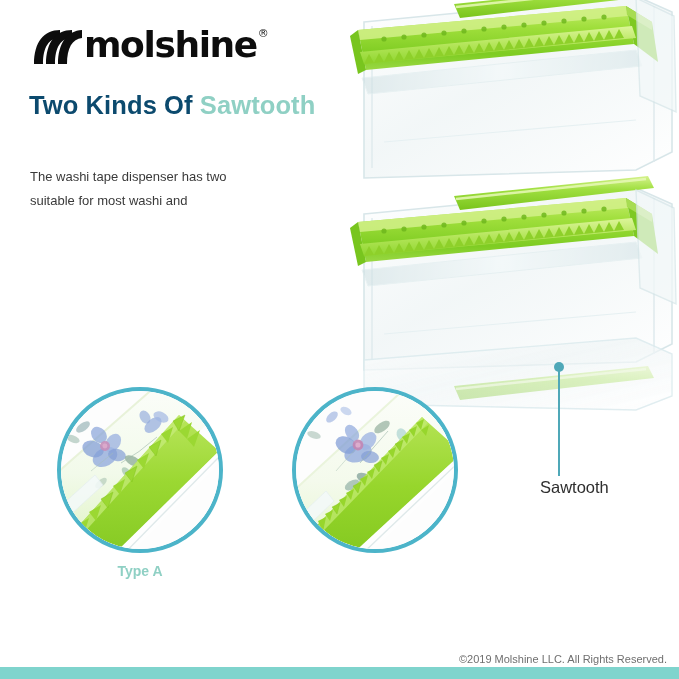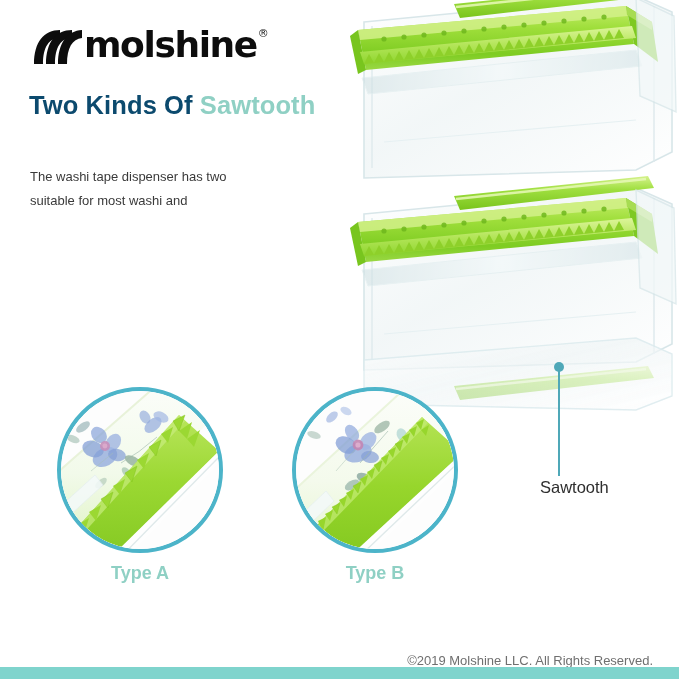--- a/index.html
+++ b/index.html
@@ -138,35 +138,35 @@
     overflow: hidden;
     background: #ffffff;
   }
   .detail .ring svg { display: block; }
   .detail-label {
     position: absolute;
     top: 176px;
     left: 0;
     width: 166px;
     text-align: center;
-    font-size: 18px;
+    font-size: 14px;
     font-weight: bold;
     color: #8fd0c4;
     white-space: nowrap;
   }
 
   #detail-a { left: 57px;  top: 387px; }
   #detail-b { left: 292px; top: 387px; }
 
   
   .copyright {
     position: absolute;
-    right: 26px;
+    right: 12px;
     top: 653px;
-    font-size: 13px;
+    font-size: 11px;
     color: #6f6f6f;
     white-space: nowrap;
   }
   .footer-bar {
     position: absolute;
     left: 0;
     bottom: 0;
     width: 679px;
     height: 12px;
     background: #7fd4cd;
@@ -552,19 +552,18 @@
             <polygon points="57,95 65,91 62,102"></polygon>
             <polygon points="36,116 44,112 41,123"></polygon>
           </g>
 
           <path d="M38 180 L166 62 L166 74 L46 188 Z" fill="#ffffff" opacity="0.55"></path>
           <path d="M44 184 L166 68" stroke="#dfe9ea" stroke-width="1.4" fill="none"></path>
           <path d="M-12 140 L30 100 L38 110 L-6 152 Z" fill="#f4f9fa" opacity="0.85" stroke="#e3eef0" stroke-width="0.8"></path>
         </g>
       </svg>
     </div>
-    <div class="detail-label">Type B</div>
   </div>
 
   <div class="copyright">©2019 Molshine LLC. All Rights Reserved.</div>
   <div class="footer-bar"></div>
 
 </div>
 
 </body></html>

